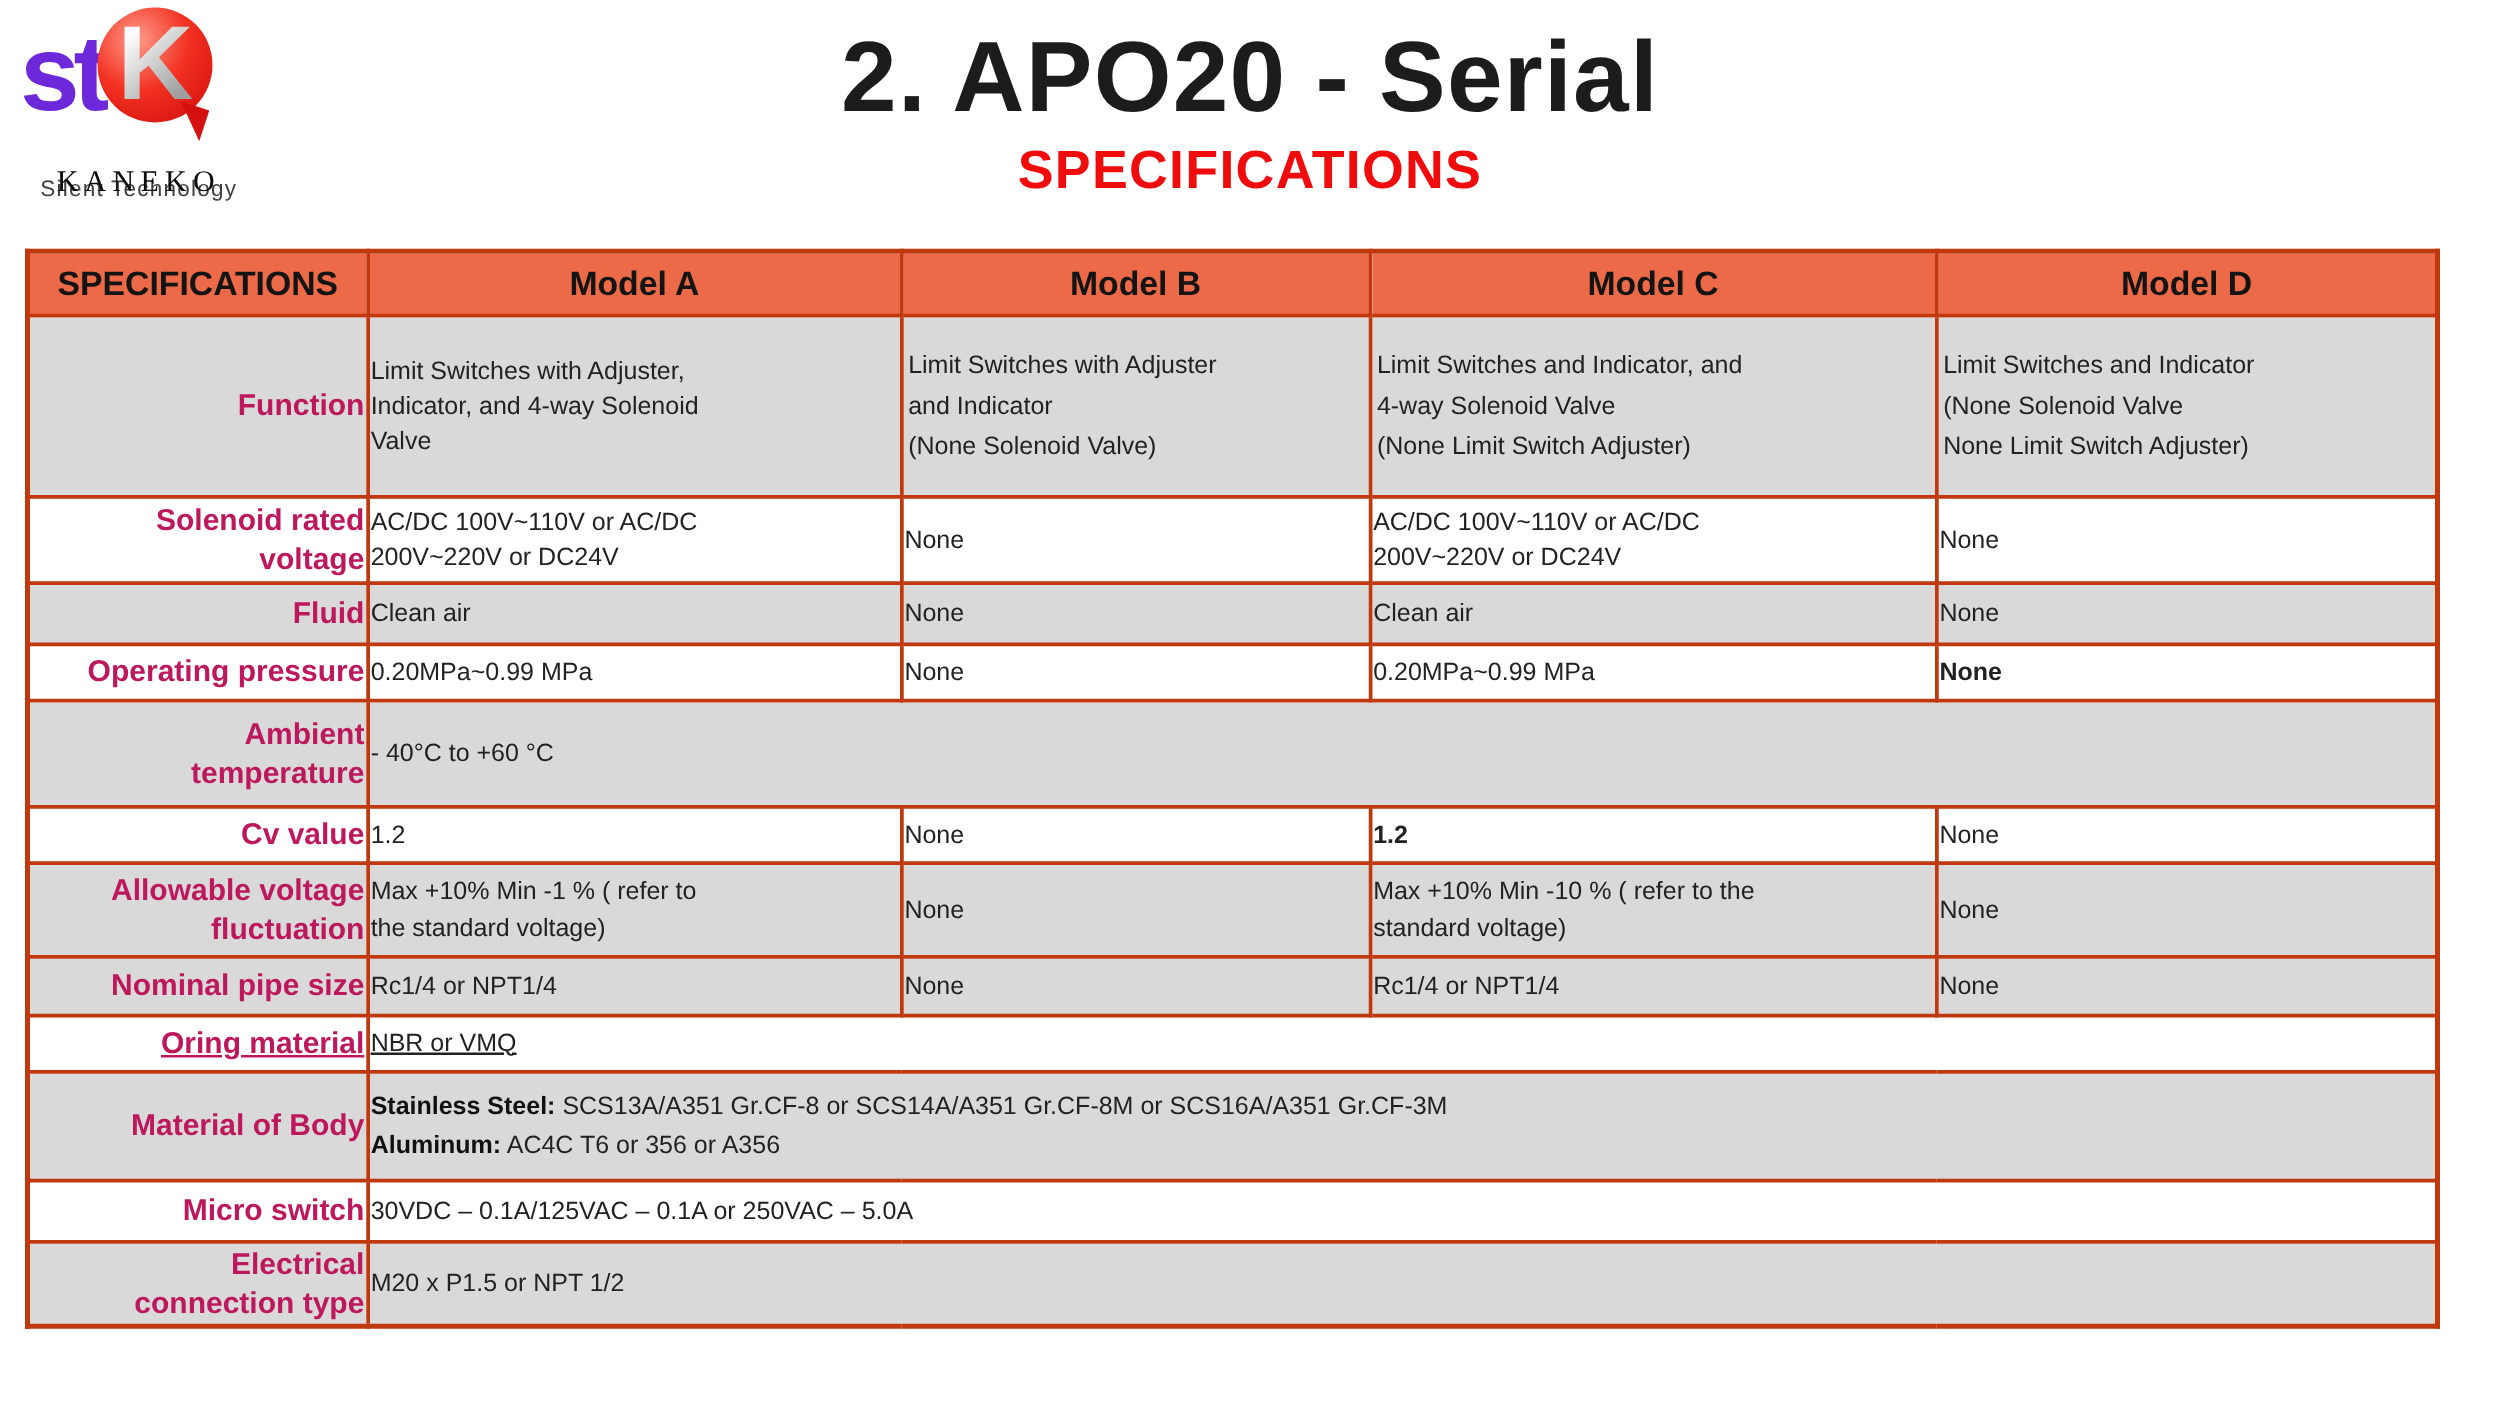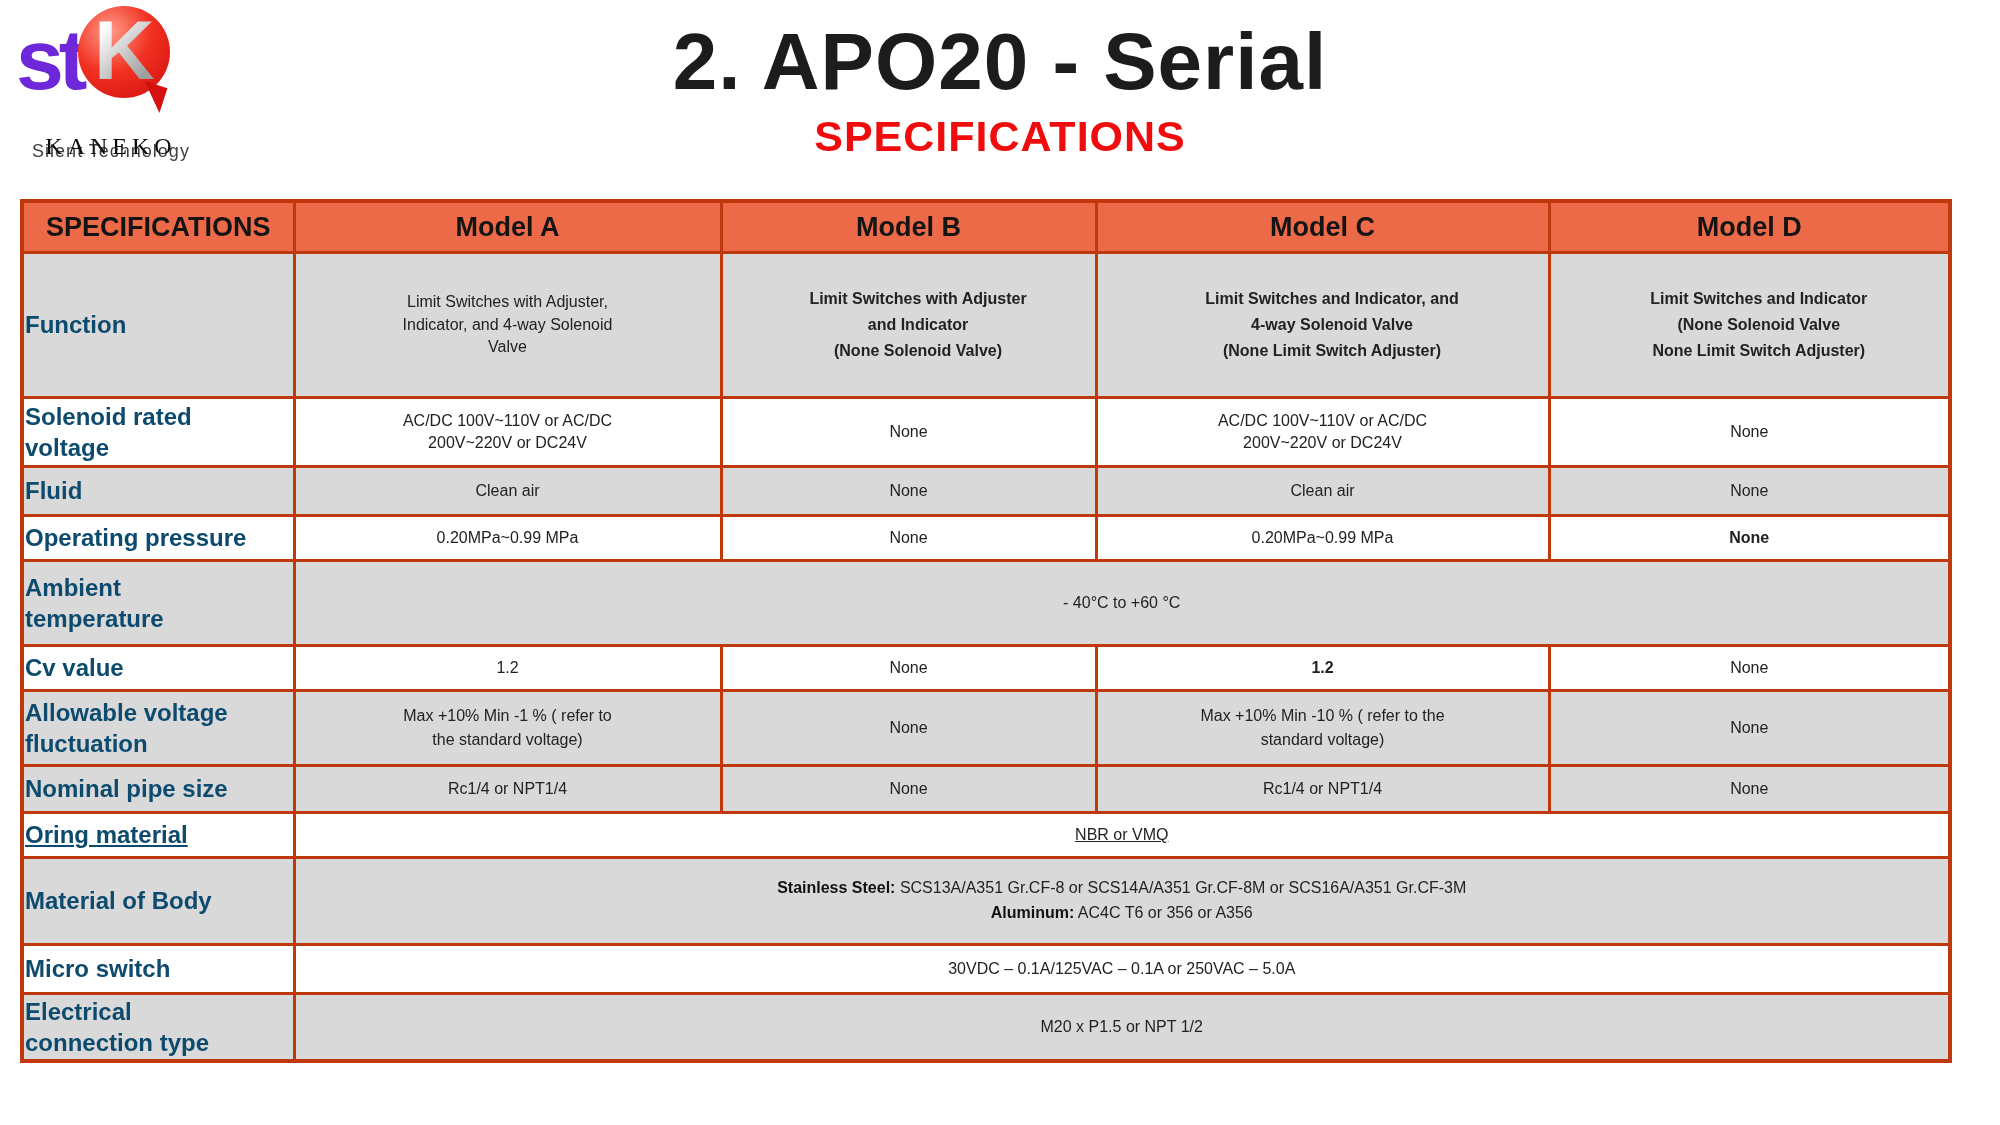--- a/index.html
+++ b/index.html
@@ -53,27 +53,27 @@
   table.spec {
     position:absolute; left:20px; top:199px; width:1928px;
     border-collapse:collapse; table-layout:fixed;
     border:4px solid #c0380e;
   }
   .spec td, .spec th { border:3px solid #c0380e; vertical-align:middle; overflow:hidden; }
   .spec th {
     background:#ec6a47; color:#141414; font-size:27px; font-weight:bold; text-align:center;
   }
   td.rowlabel {
-    font-size:24px; font-weight:bold; color:#0c4a6e; text-align:left; line-height:1.3;
+    font-size:24px; font-weight:bold; color:#be185d; text-align:right; line-height:1.3;
     white-space:pre-line;
   }
-  td.val { font-size:16px; color:#222; text-align:center; }
+  td.val { font-size:20px; color:#222; text-align:left; }
   .pre { white-space:pre-line; }
   .fn-a { line-height:1.4; }
-  .fn-left { text-align:left; padding-left:20px; line-height:1.62;font-weight:bold; }
+  .fn-left { text-align:left; padding-left:4px; line-height:1.62; }
   .lh14 { line-height:1.4;margin-top:28px; }
   .lh15 { line-height:1.5; }
   .bold { font-weight:bold; color:#111; }
   tr.gray td { background:#d9d9d9; }
   tr.white td { background:#ffffff; }
   .mat-line { line-height:1.55; }
 
   
   .r-header  td,.r-header th { height:46px; }
   .r-fn      td { height:140px; }

